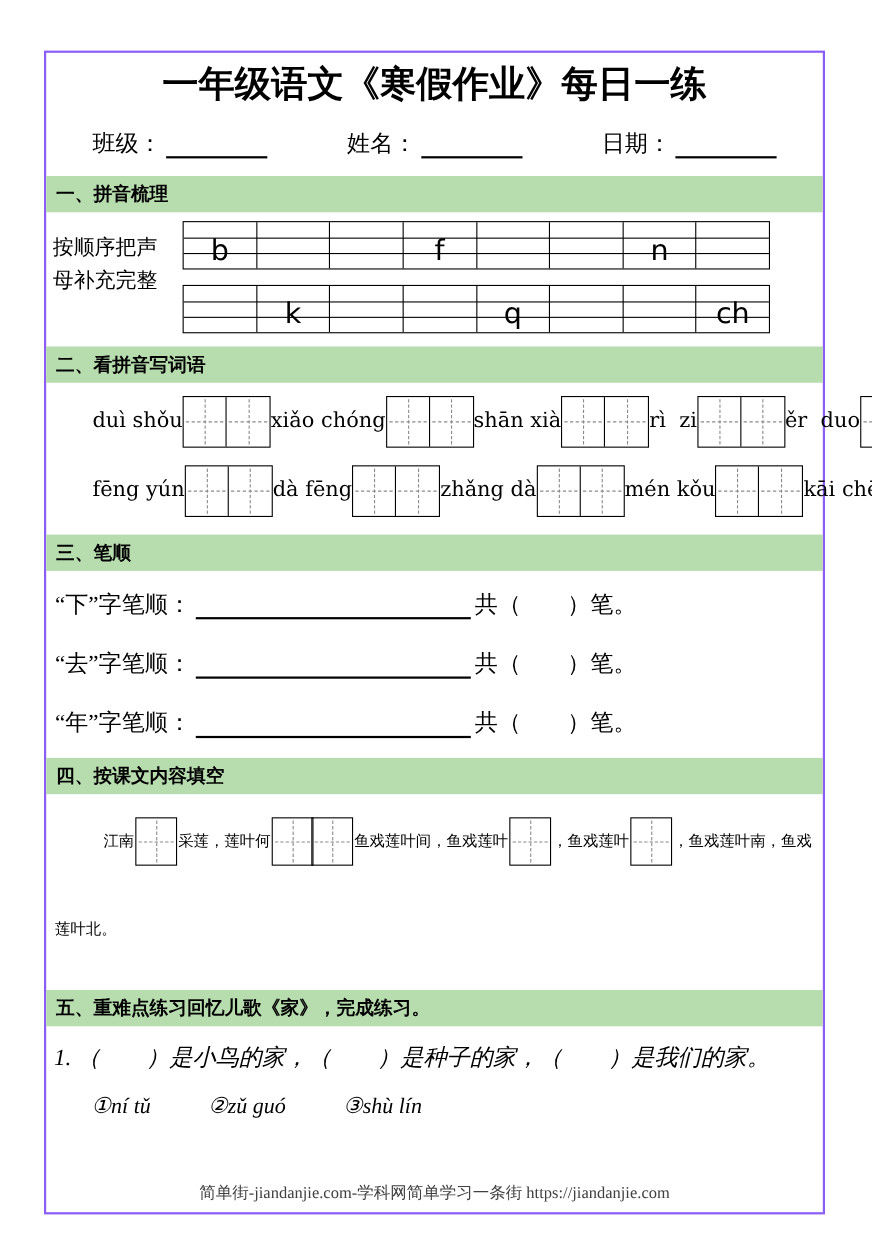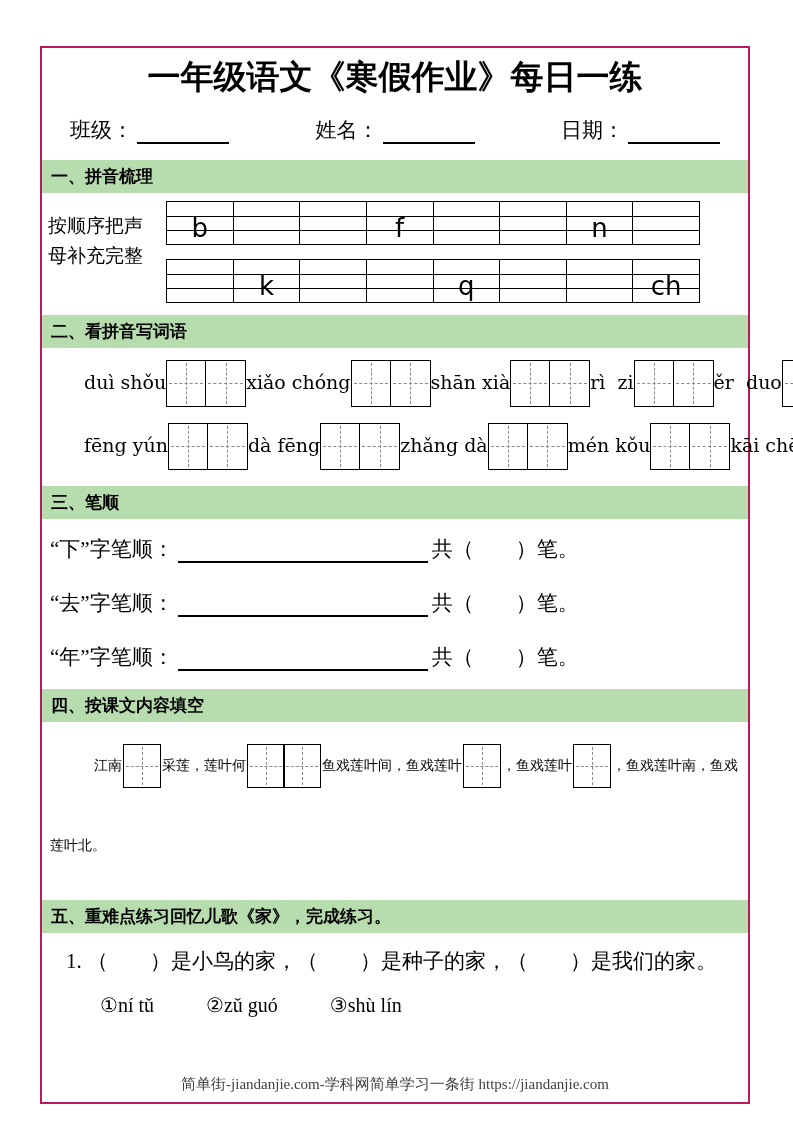--- a/index.html
+++ b/index.html
@@ -4,29 +4,29 @@
 <style>
   * { box-sizing: border-box; }
   html,body { margin:0; padding:0; }
   body {
     width:793px; height:1122px; background:#ffffff;
     font-family:"Liberation Serif","DejaVu Serif",serif; color:#000;
     position:relative;
   }
   .sheet {
     position:absolute; left:40px; top:46px; width:710px; height:1058px;
-    border:2px solid #be185d; background:#fff;
+    border:2px solid #8b5cf6; background:#fff;
   }
   
   .title { text-align:center; margin-top:8px; font-weight:bold; line-height:1.32; }
   .title div { font-size:33px; }
   
   .fields {
     display:flex; justify-content:space-between; align-items:center;
-    padding:0 28px; margin-top:16px; margin-bottom:16px; font-size:21px;
+    padding:0 42px; margin-top:16px; margin-bottom:16px; font-size:21px;
   }
   .field { display:flex; align-items:flex-end; }
   .blank { display:inline-block; width:92px; height:22px; border-bottom:2px solid #000; margin-left:4px; }
   
   .secbar { background:#b7dcae; font-weight:bold; font-size:17px; padding:5px 9px; }
   
   .s1body { display:flex; padding:8px 0 12px 6px; }
   .prompt { width:118px; font-size:19px; line-height:1.6; padding-top:10px; }
   .staffs { flex:1; margin-right:48px; }
   .staff { position:relative; height:44px; display:flex; border:1px solid #000; }
@@ -60,21 +60,21 @@
   
   .s4body { padding:4px 8px 14px; font-size:14px; line-height:80px; text-indent:44px; }
   .fbox {
     display:inline-block; width:38px; height:44px; border:1px solid #000;
     vertical-align:middle; position:relative; margin:0 1px; text-indent:0;
   }
   .fbox.joined { margin-left:-3px; }
   .fbox::before { content:""; position:absolute; left:50%; top:2px; bottom:2px; border-left:1px dashed #8a8a8a; }
   .fbox::after  { content:""; position:absolute; top:50%; left:2px; right:2px; border-top:1px dashed #8a8a8a; }
   
-  .s5body { padding:14px 24px 8px; font-size:21px; }
+  .s5body { padding:14px 7px 8px; font-size:21px;font-style:italic; }
   .opts { display:flex; gap:52px; padding-left:34px; margin-top:18px; font-size:20px; }
   .opts span { white-space:pre; }
   
   .footer {
     position:absolute; left:0; right:0; bottom:8px; text-align:center;
     color:#404040; font-size:15px;
   }
 </style>
 </head>
 <body>

